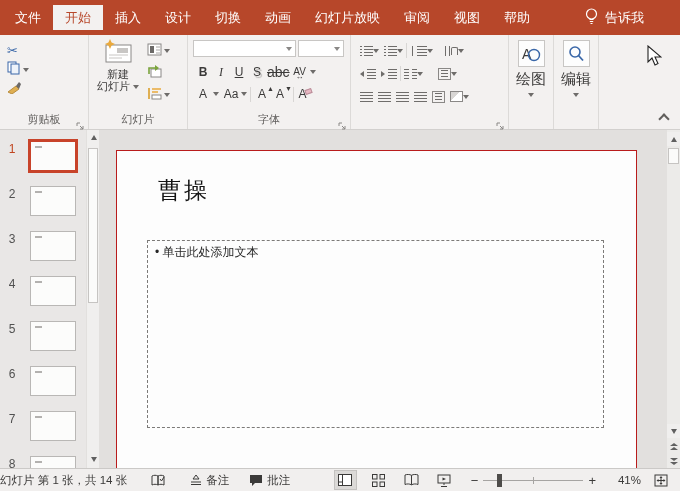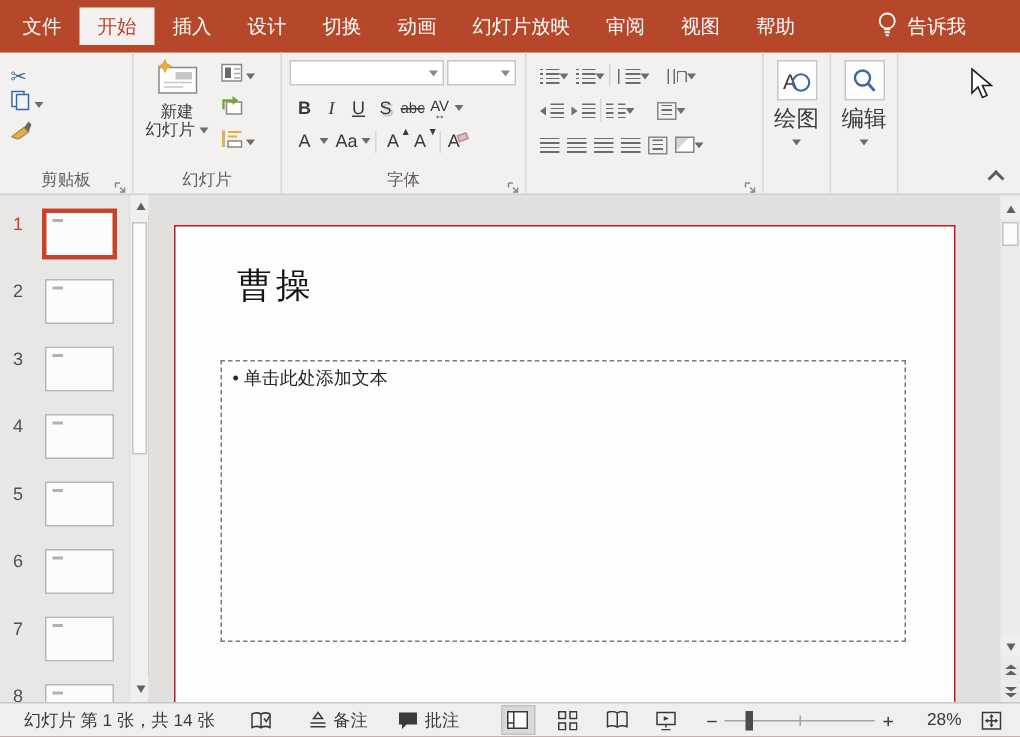--- a/index.html
+++ b/index.html
@@ -1,17 +1,17 @@
 <!DOCTYPE html>
 <html><head>
 <meta charset="utf-8">
 <style>
   *{margin:0;padding:0;box-sizing:border-box;}
   html,body{background:#bbb;}
-  .app{position:relative;width:680px;height:491px;background:#b91c1c;overflow:hidden;
+  .app{position:relative;width:680px;height:491px;background:#0f766e;overflow:hidden;
        font-family:"Liberation Sans","DejaVu Sans",sans-serif;-webkit-font-smoothing:antialiased;}
 
   
   .tabbar{position:absolute;left:0;top:0;width:680px;height:35px;background:#b7472a;
           display:flex;align-items:center;color:#fff;font-size:13px;}
   .tab{height:25px;line-height:25px;padding:0 12px;cursor:default;white-space:nowrap;}
   .tab.active{background:#f3f1f0;color:#b7472a;}
   .tab-file{margin-left:3px;}
   .tabbar-right{margin-left:auto;display:flex;align-items:center;margin-right:10px;gap:43px;}
   .tellme{display:flex;align-items:center;gap:7px;margin-right:26px;}
@@ -45,21 +45,21 @@
   .combo{height:17px;background:#fff;border:1px solid #c8c6c4;display:flex;align-items:center;justify-content:flex-end;padding:0 3px;}
   .combo .chev{border-top-color:#8a8886;}
   .combo-name{width:103px;}
   .combo-size{width:46px;}
   .font-row{display:flex;align-items:center;height:22px;padding-left:4px;}
   .fbtn{min-width:16px;text-align:center;font-size:12px;color:#3b3a39;margin-right:2px;position:relative;}
   .fb-b{font-weight:bold;}
   .fb-i{font-style:italic;font-family:"Liberation Serif",serif;}
   .fb-u{text-decoration:underline;}
   .fb-s{text-shadow:1.5px 1.5px 1px #b5b3b1;}
-  .fb-abc{font-size:10px;text-decoration:line-through;}
+  .fb-abc{font-size:14px;text-decoration:line-through;}
   .fb-av{font-size:10px;letter-spacing:0;}
   .av-arrow{font-size:8px;color:#3b3a39;display:block;line-height:3px;margin-top:-2px;}
   .sizemark{position:absolute;top:-2px;right:-4px;font-size:7px;color:#3b3a39;}
   .vr{width:1px;height:15px;background:#d8d6d4;margin:0 3px;}
   .eraser{display:inline-block;width:7px;height:5px;background:#e8b7c2;border:1px solid #b98f9a;margin-left:-2px;transform:rotate(-20deg);vertical-align:4px;}
 
   
   .g-para{width:158px;}
   .prow{display:flex;align-items:center;height:23px;padding-left:6px;}
   .pic{display:inline-block;width:13px;height:10px;background-image:repeating-linear-gradient(to bottom,#6f6d6b 0 1px,transparent 1px 3px);background-repeat:no-repeat;background-size:13px 10px;}
@@ -111,21 +111,21 @@
 
   .main-vscroll{position:absolute;right:0;top:0;width:14px;height:338px;background:#ecebe9;border-left:1px solid #e2e0de;}
   .pgbtn{position:absolute;left:0;width:14px;height:13px;display:flex;flex-direction:column;align-items:center;justify-content:center;gap:1px;}
   .dtri{width:0;height:0;border-left:4px solid transparent;border-right:4px solid transparent;}
   .dtri.up{border-bottom:3.5px solid #606060;}
   .dtri.down{border-top:3.5px solid #606060;}
 
   
   .statusbar{position:absolute;left:0;top:468px;width:680px;height:23px;background:#f1efee;border-top:1px solid #cbc9c7;
              display:flex;align-items:center;font-size:11.5px;color:#3b3a39;}
-  .sb-counter{margin-left:16px;white-space:nowrap;}
+  .sb-counter{margin-left:0;white-space:nowrap;}
   .sb-item{display:flex;align-items:center;gap:4px;}
   .sb-book{margin-left:24px;}
   .sb-notes{margin-left:24px;}
   .sb-comments{margin-left:20px;}
   .sb-right{margin-left:auto;display:flex;align-items:center;margin-right:8px;}
   .viewbtn{width:23px;height:20px;display:flex;align-items:center;justify-content:center;margin-right:10px;}
   .viewbtn.active{background:#dbd9d7;border:1px solid #c4c2c0;}
   .zoom-minus,.zoom-plus{font-size:13px;color:#3b3a39;padding:0 5px;}
   .zoom-track{position:relative;width:100px;height:14px;}
   .zoom-line{position:absolute;left:0;right:0;top:7px;height:1px;background:#a6a4a2;}
@@ -489,21 +489,21 @@
             <path d="M5.5 3.5l3.5 1.5-3.5 1.5z" fill="#3b3a39"></path>
           </svg>
       </span>
       <span class="zoom-minus">−</span>
       <span class="zoom-track">
         <span class="zoom-line"></span>
         <span class="zoom-tick"></span>
         <span class="zoom-thumb"></span>
       </span>
       <span class="zoom-plus">+</span>
-      <span class="zoom-pct">28%</span>
+      <span class="zoom-pct">41%</span>
       <span class="viewbtn" style="margin-right:0">
         <svg width="14" height="13" viewBox="0 0 14 13">
             <rect x="1" y="1" width="12" height="11" fill="none" stroke="#3b3a39"></rect>
             <path d="M7 3v7M3.5 6.5h7" stroke="#3b3a39"></path>
             <path d="M7 2l-1.5 2h3zM7 11l-1.5-2h3zM2.5 6.5l2-1.5v3zM11.5 6.5l-2-1.5v3z" fill="#3b3a39"></path>
           </svg>
       </span>
     </div>
   </div>
 

